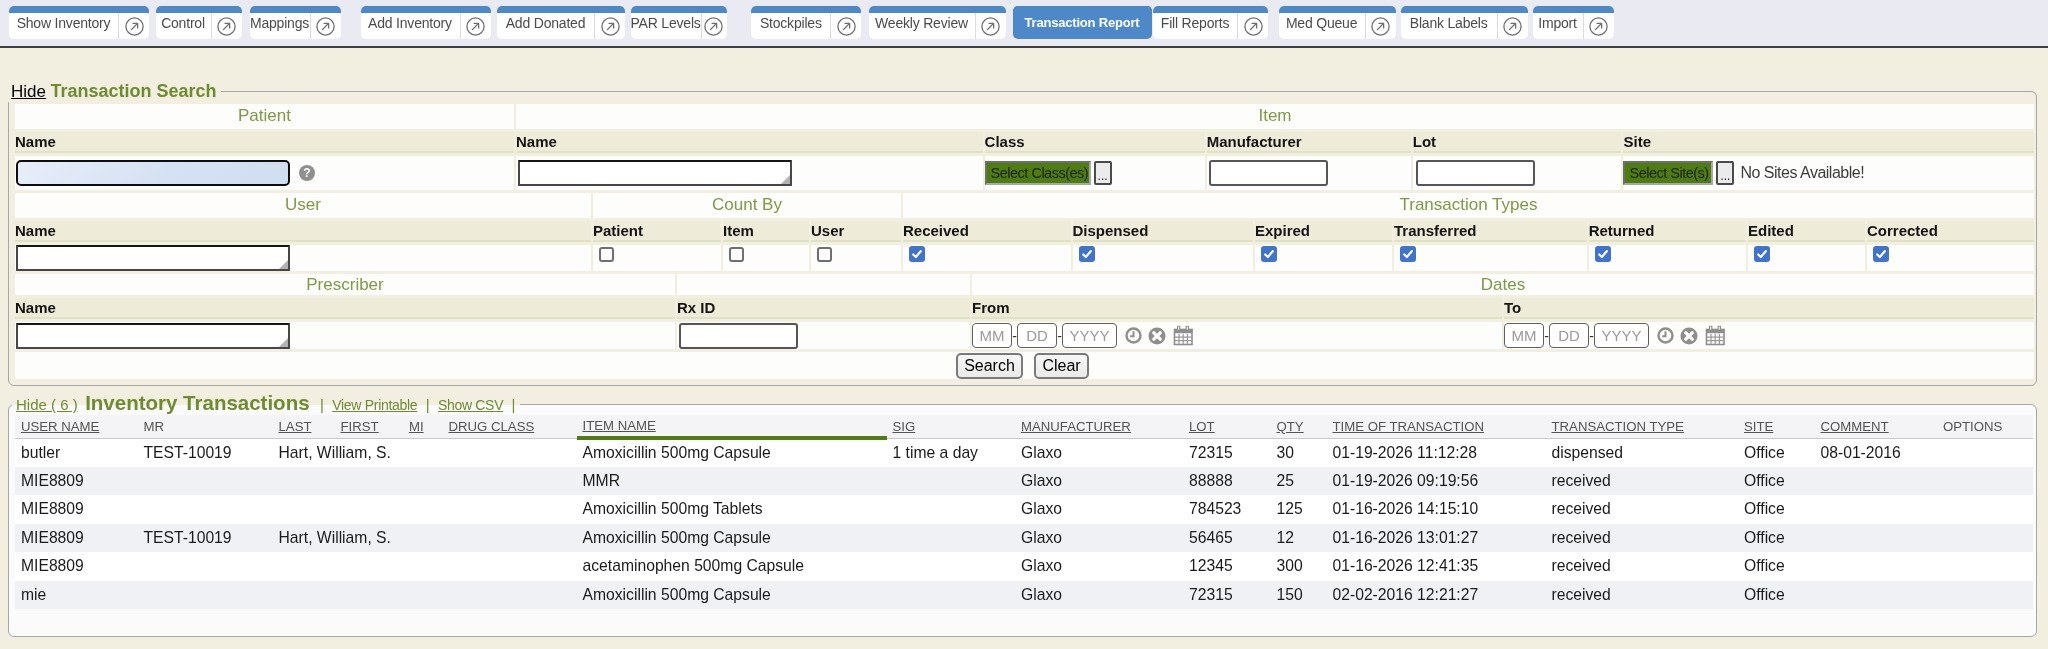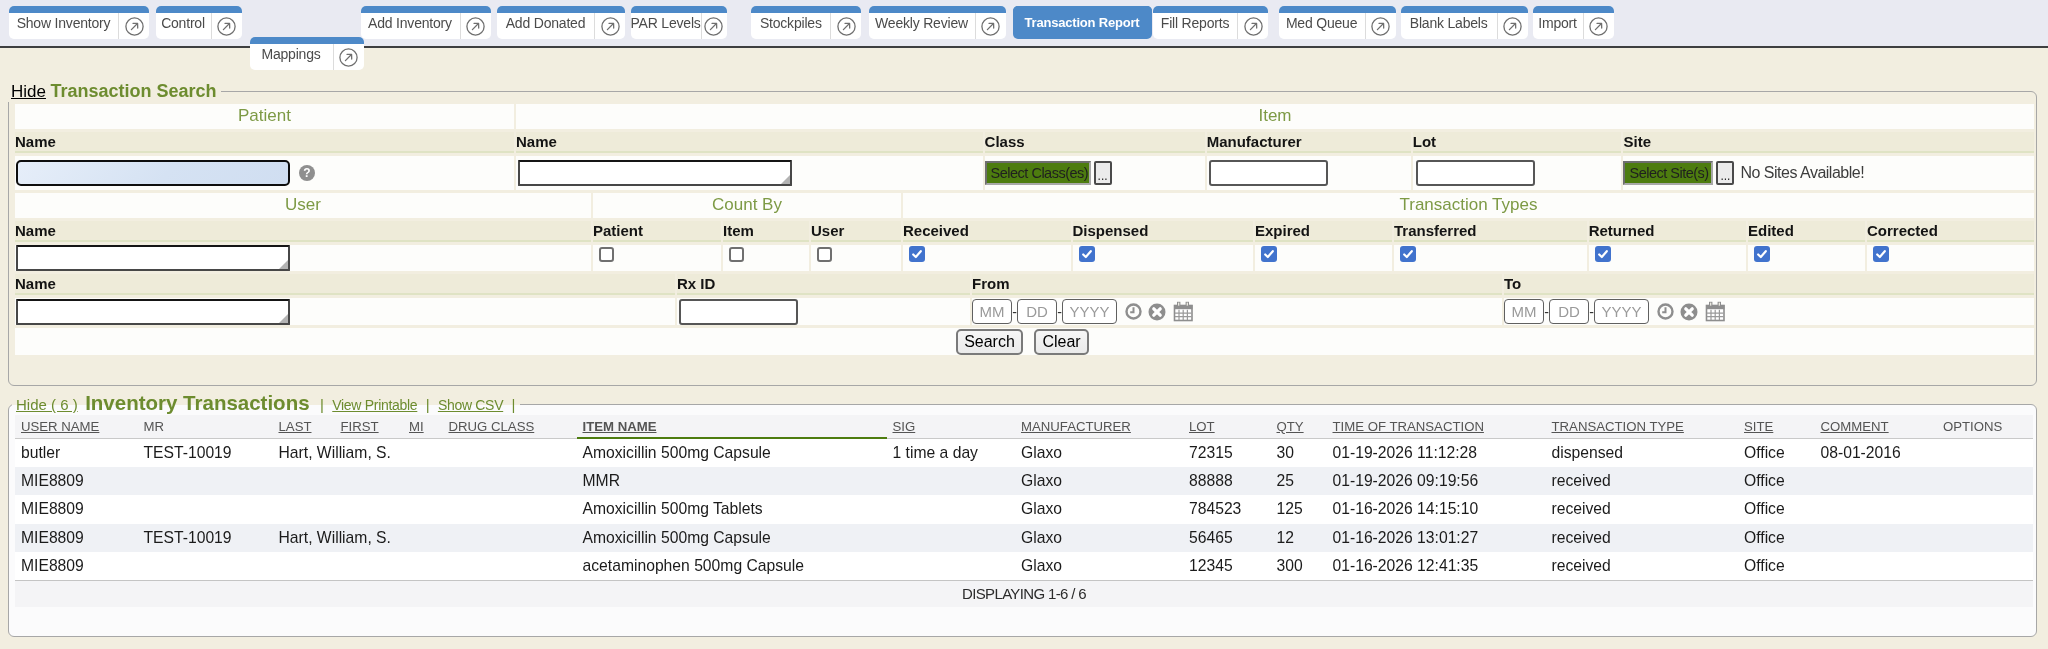--- a/index.html
+++ b/index.html
@@ -66,21 +66,21 @@
       <div class="cap"></div>
       <div class="lbl">Control</div>
       <div class="sep"></div>
       <div class="ico">
         <svg width="19" height="19" viewBox="0 0 19 19">
           <circle cx="9.5" cy="9.5" r="8.6" fill="none" stroke="#6f6f6f" stroke-width="1.3"></circle>
           <path d="M6.4 12.6 L12.2 6.8 M8 6.3 L12.6 6.4 L12.7 11" fill="none" stroke="#6f6f6f" stroke-width="1.3" stroke-linecap="round" stroke-linejoin="round"></path>
         </svg>
       </div>
     </div>
-<div class="tab" style="left:249.5px;width:114px;margin-top:31px;">
+<div class="tab" style="left:249.5px;width:91px;">
       <div class="cap"></div>
       <div class="lbl">Mappings</div>
       <div class="sep"></div>
       <div class="ico">
         <svg width="19" height="19" viewBox="0 0 19 19">
           <circle cx="9.5" cy="9.5" r="8.6" fill="none" stroke="#6f6f6f" stroke-width="1.3"></circle>
           <path d="M6.4 12.6 L12.2 6.8 M8 6.3 L12.6 6.4 L12.7 11" fill="none" stroke="#6f6f6f" stroke-width="1.3" stroke-linecap="round" stroke-linejoin="round"></path>
         </svg>
       </div>
     </div>
@@ -350,20 +350,25 @@
     </tbody>
   </table>
 <table class="frm" style="left:13px;top:271px;">
 <colgroup>
       <col style="width:660px">
       <col style="width:293px">
       <col style="width:530px">
       <col style="width:530px">
     </colgroup>
 <tbody>
+      <tr style="height:21px;">
+        <td class="ghead">Prescriber</td>
+        <td class="wcell"></td>
+        <td class="ghead" colspan="2">Dates</td>
+      </tr>
 <tr style="height:21px;">
         <td class="lab">Name</td>
         <td class="lab">Rx ID</td>
         <td class="lab">From</td>
         <td class="lab">To</td>
       </tr>
 <tr style="height:27px;">
 <td class="inpcell">
           <div class="inp" style="width:274px;margin-left:1px;">
             <i></i>
@@ -453,21 +458,21 @@
       <col style="width:96px">
     </colgroup>
 <tbody>
       <tr style="height:23px;">
         <th style="border-bottom:1px solid #c9c9c9;"><span>USER NAME</span></th>
         <th style="border-bottom:1px solid #c9c9c9;">MR</th>
         <th style="border-bottom:1px solid #c9c9c9;"><span>LAST</span></th>
         <th style="border-bottom:1px solid #c9c9c9;"><span>FIRST</span></th>
         <th style="border-bottom:1px solid #c9c9c9;"><span>MI</span></th>
         <th style="border-bottom:1px solid #c9c9c9;"><span>DRUG CLASS</span></th>
-        <th style="border-bottom:2px solid #4d7c0f;font-weight:bold;"><span>ITEM NAME</span></th>
+        <th style="border-bottom:4px solid #4d7c0f;"><span>ITEM NAME</span></th>
         <th style="border-bottom:1px solid #c9c9c9;"><span>SIG</span></th>
         <th style="border-bottom:1px solid #c9c9c9;"><span>MANUFACTURER</span></th>
         <th style="border-bottom:1px solid #c9c9c9;"><span>LOT</span></th>
         <th style="border-bottom:1px solid #c9c9c9;"><span>QTY</span></th>
         <th style="border-bottom:1px solid #c9c9c9;"><span>TIME OF TRANSACTION</span></th>
         <th style="border-bottom:1px solid #c9c9c9;"><span>TRANSACTION TYPE</span></th>
         <th style="border-bottom:1px solid #c9c9c9;"><span>SITE</span></th>
         <th style="border-bottom:1px solid #c9c9c9;"><span>COMMENT</span></th>
         <th style="border-bottom:1px solid #c9c9c9;">OPTIONS</th>
       </tr>
@@ -544,16 +549,29 @@
         <td></td>
         <td>Glaxo</td>
         <td>12345</td>
         <td>300</td>
         <td>01-16-2026 12:41:35</td>
         <td>received</td>
         <td>Office</td>
         <td></td>
         <td></td>
       </tr>
-<tr style="height:26px;">
-        <td colspan="16" style="background:#f4f4f6;border-top:1px solid #c4c4c4;text-align:center;padding:0;font-size:15px;letter-spacing:-0.65px;color:#2b2b2b;">DISPLAYING 1-6 / 6</td>
+<tr class="even" style="height:28.5px;">
+        <td>mie</td>
+        <td></td>
+        <td colspan="3"></td>
+        <td></td>
+        <td>Amoxicillin 500mg Capsule</td>
+        <td></td>
+        <td>Glaxo</td>
+        <td>72315</td>
+        <td>150</td>
+        <td>02-02-2016 12:21:27</td>
+        <td>received</td>
+        <td>Office</td>
+        <td></td>
+        <td></td>
       </tr>
 </tbody>
   </table>
 </body></html>

